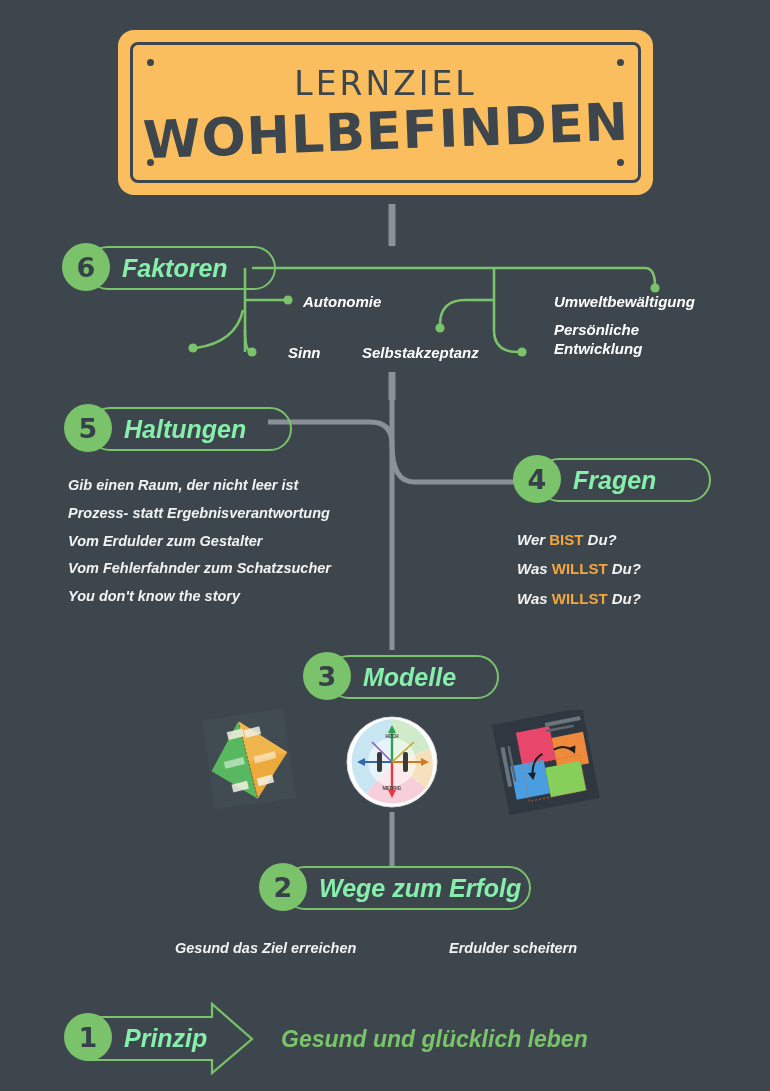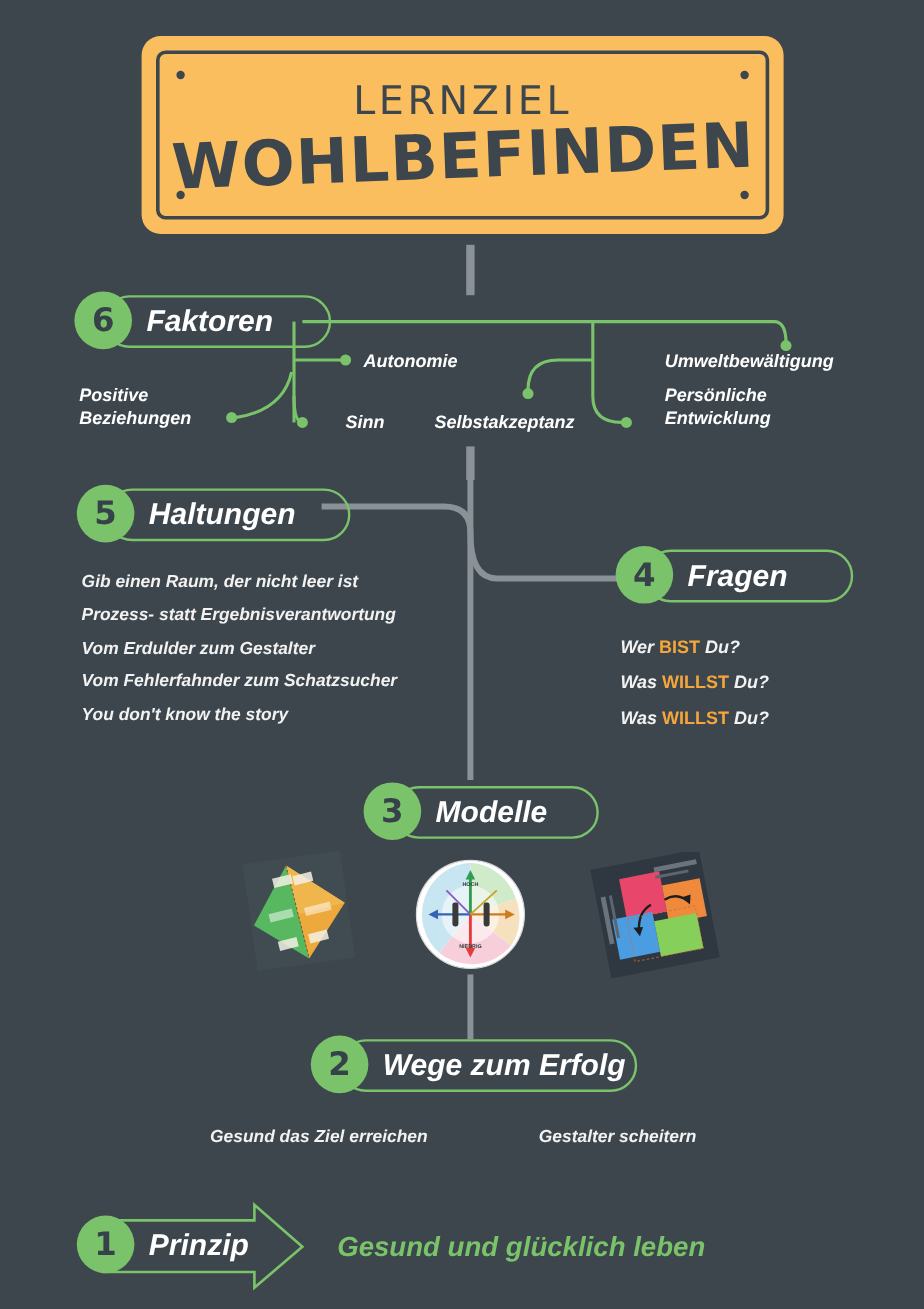--- a/index.html
+++ b/index.html
@@ -45,21 +45,21 @@
     border: 2px solid #7ac36a; border-radius: 22px;
   }
   .pill-badge {
     position: relative; z-index: 3; width: 48px; height: 48px; border-radius: 50%;
     background: #7ac36a; color: #37414a; flex: none;
     display: flex; align-items: center; justify-content: center;
     font-size: 27px; font-weight: 700; font-family: "DejaVu Sans", sans-serif;
     margin-top: -2px;
   }
   .pill-label {
-    position: relative; z-index: 3; color: #ffffff; font-size: 25px;
+    position: relative; z-index: 3; color: #86efac; font-size: 25px;
     font-weight: 700; font-style: italic; margin-left: 12px; white-space: nowrap;
     font-family: "Liberation Sans", sans-serif;
   }
 
   
   .wtext {
     position: absolute; color: #f2f2f2; font-size: 14.5px;
     font-weight: 700; font-style: italic; white-space: nowrap; line-height: 1.45;
   }
   .factor { position: absolute; color: #ffffff; font-size: 15px; font-weight: 700; font-style: italic; line-height: 1.28; }
@@ -131,24 +131,20 @@
 
     <path d="M86,1017 L212,1017 L212,1004 L252,1039 L212,1073 L212,1060 L86,1060 Z" stroke="#7ac36a" stroke-width="2.2" fill="none"></path>
   </svg>
 
   <div class="pill" style="left:62px; top:246px;">
     <div class="pill-box" style="width:190px;"></div>
     <div class="pill-badge">6</div>
     <div class="pill-label">Faktoren</div>
   </div>
 
-  <div class="factor" style="left:66px; top:320px;">
-    <div>Positive</div>
-    <div>Beziehungen</div>
-  </div>
   <div class="factor" style="left:303px; top:292px;">Autonomie</div>
   <div class="factor" style="left:248px; top:343px;margin-left:40px;">Sinn</div>
   <div class="factor" style="left:362px; top:343px;">Selbstakzeptanz</div>
   <div class="factor" style="left:554px; top:292px;">Umweltbewältigung</div>
   <div class="factor" style="left:554px; top:320px;">
     <div>Persönliche</div>
     <div>Entwicklung</div>
   </div>
 
   <div class="pill" style="left:64px; top:407px;">
@@ -259,21 +255,21 @@
       </g>
     </svg>
   </div>
 
   <div class="pill" style="left:259px; top:866px;">
     <div class="pill-box" style="width:248px;"></div>
     <div class="pill-badge">2</div>
     <div class="pill-label">Wege zum Erfolg</div>
   </div>
   <div class="wtext" style="left:175px; top:938px;">Gesund das Ziel erreichen</div>
-  <div class="wtext" style="left:449px; top:938px;">Gestalter scheitern</div>
+  <div class="wtext" style="left:449px; top:938px;">Erdulder scheitern</div>
 
   <div class="pill" style="left:64px; top:1016px;">
     <div class="pill-badge">1</div>
     <div class="pill-label">Prinzip</div>
   </div>
   <div id="p1-arrow-label" style="left:281px; top:1026px;text-align:center;">Gesund und glücklich leben</div>
 
 </div>
 
 </body></html>

